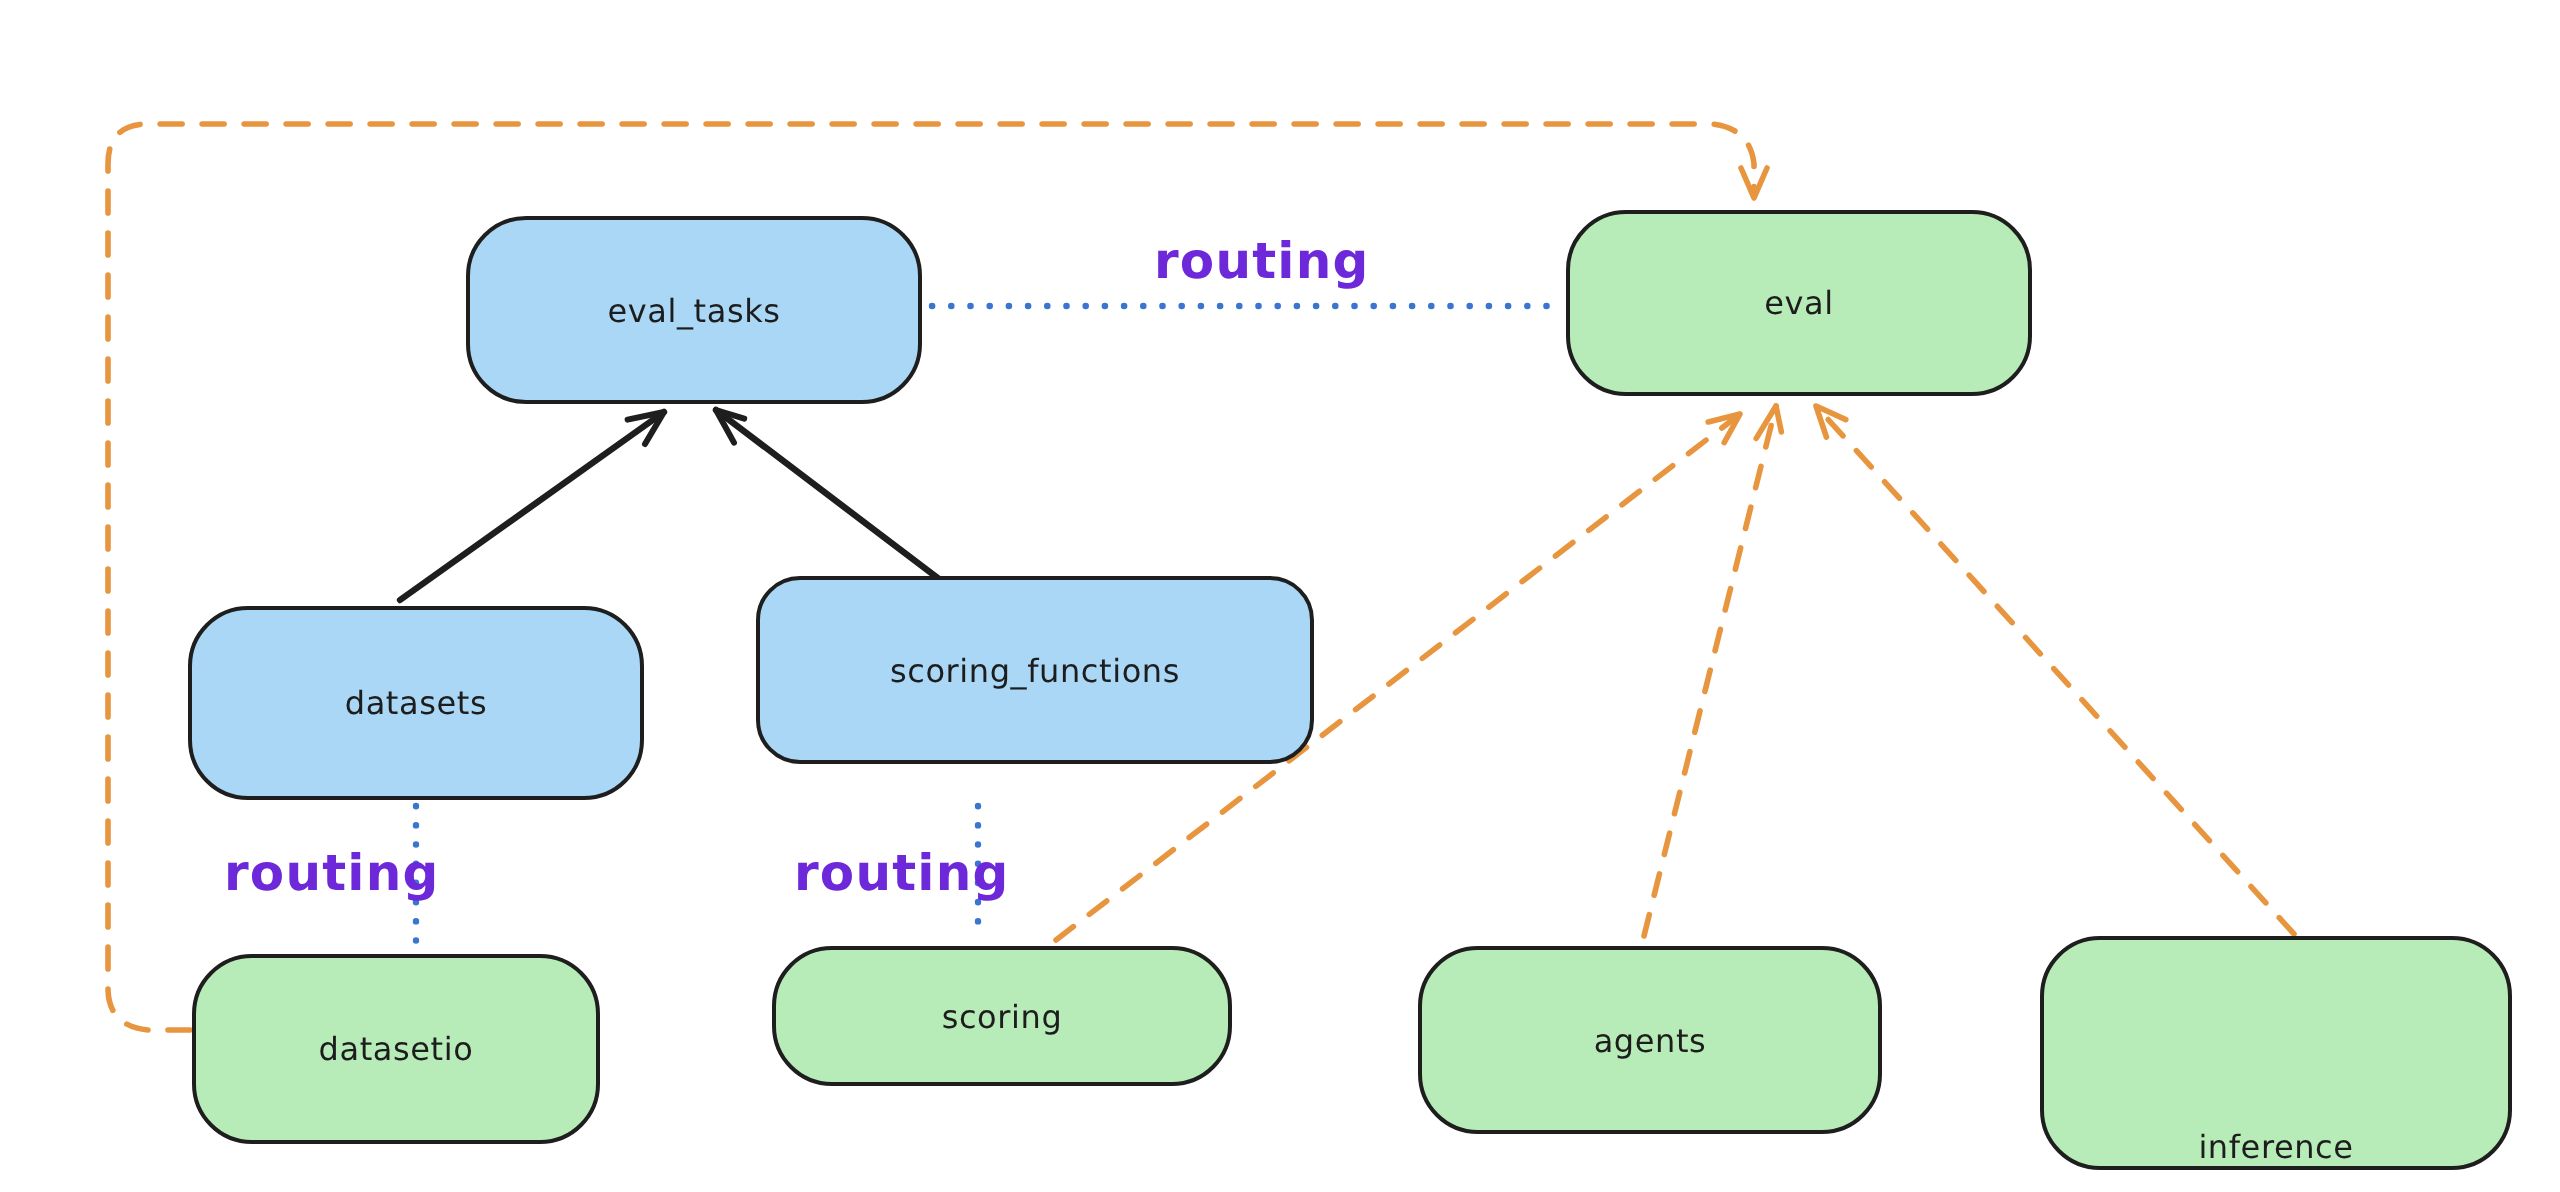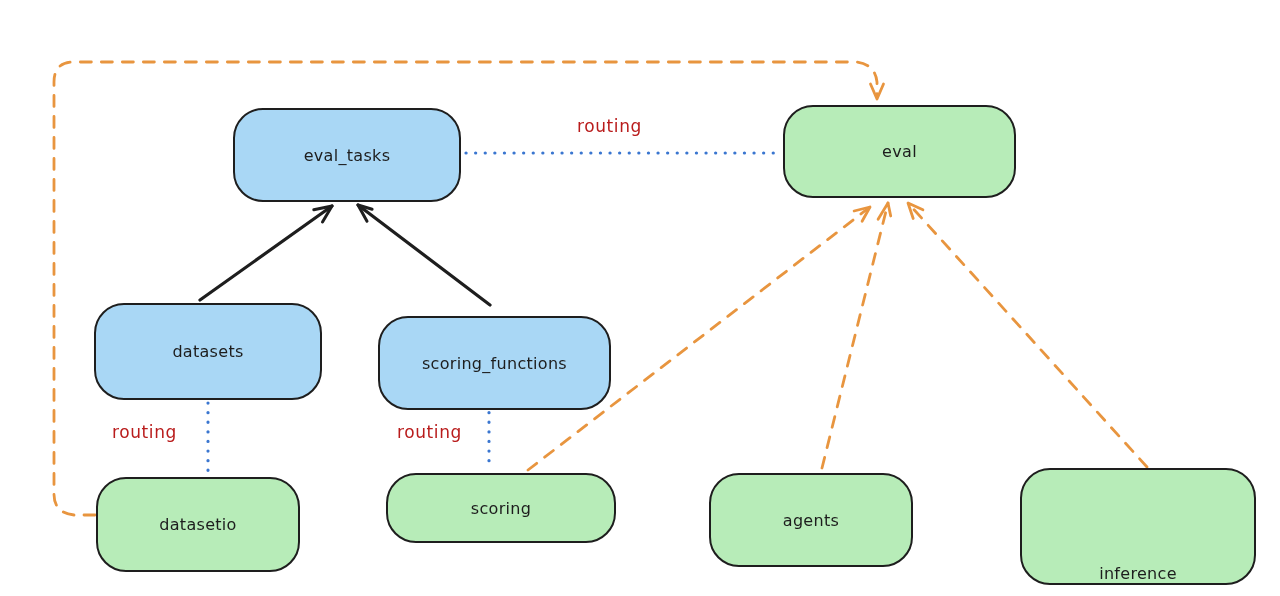--- a/index.html
+++ b/index.html
@@ -27,23 +27,23 @@
     justify-content: center;
     font-size: 16px;
     color: #1d1d1d;
     letter-spacing: 0.3px;
     z-index: 2;
   }
   .node.api { background: #a9d7f5; }
   .node.provider { background: #b7ecb8; }
   .routing-label {
     position: absolute;
-    font-size: 17px;
-    font-weight: normal;
-    color: #b91c1c;
+    font-size: 25px;
+    font-weight: bold;
+    color: #6d28d9;
     letter-spacing: 0.6px;
     z-index: 2;
   }
 </style>
 </head>
 <body>
 
 <div id="canvas">
 
   <svg id="edges" viewBox="0 0 1280 596" xmlns="http://www.w3.org/2000/svg">
@@ -90,33 +90,33 @@
   </div>
 
   <div class="node provider" style="left:783px; top:105px; width:233px; height:93px;">
     <span>eval</span>
   </div>
 
   <div class="node api" style="left:94px; top:303px; width:228px; height:97px;">
     <span>datasets</span>
   </div>
 
-  <div class="node api" style="left:378px; top:316px; width:233px; height:94px;">
+  <div class="node api" style="left:378px; top:288px; width:279px; height:94px;border-radius:22px;">
     <span>scoring_functions</span>
   </div>
 
   <div class="node provider" style="left:96px; top:477px; width:204px; height:95px;">
     <span>datasetio</span>
   </div>
 
   <div class="node provider" style="left:386px; top:473px; width:230px; height:70px;">
     <span>scoring</span>
   </div>
 
-  <div class="node provider" style="left:709px; top:473px; width:204px; height:94px;">
+  <div class="node provider" style="left:709px; top:473px; width:232px; height:94px;">
     <span>agents</span>
   </div>
 
   <div class="node provider" style="left:1020px; top:468px; width:236px; height:117px;align-items:flex-end;">
     <span>inference</span>
   </div>
 
   <div class="routing-label" style="left:577px; top:116px;">routing</div>
 
   <div class="routing-label" style="left:112px; top:422px;">routing</div>

